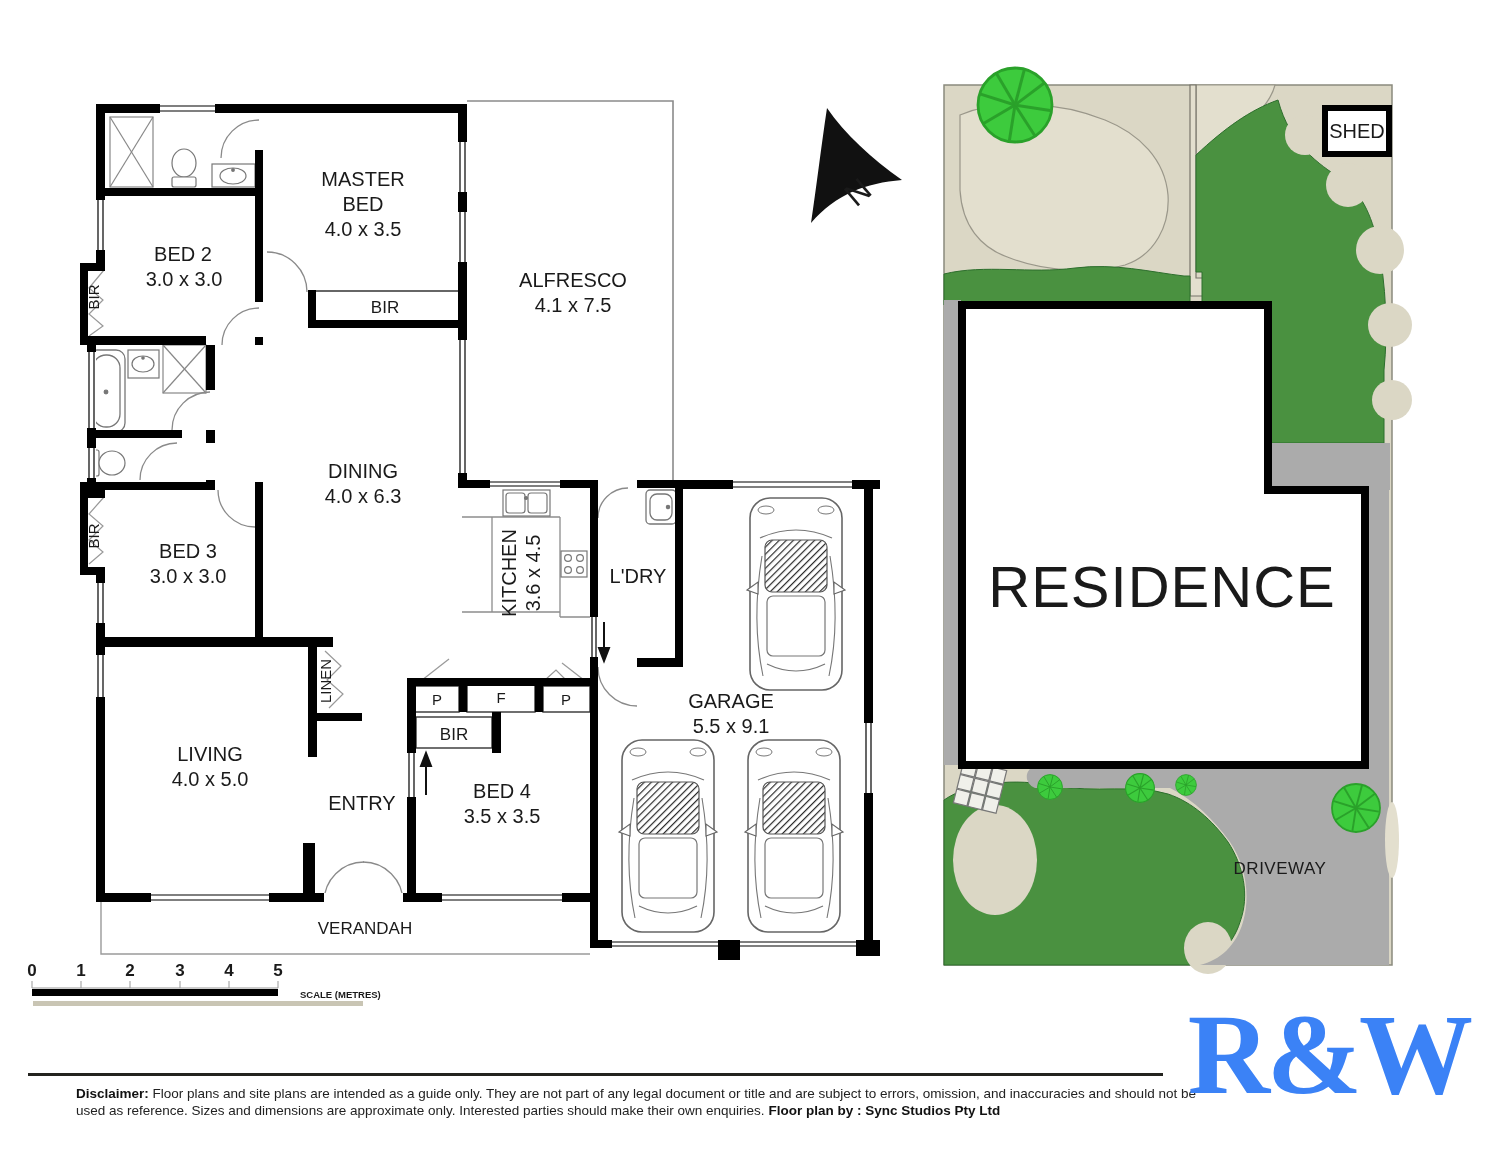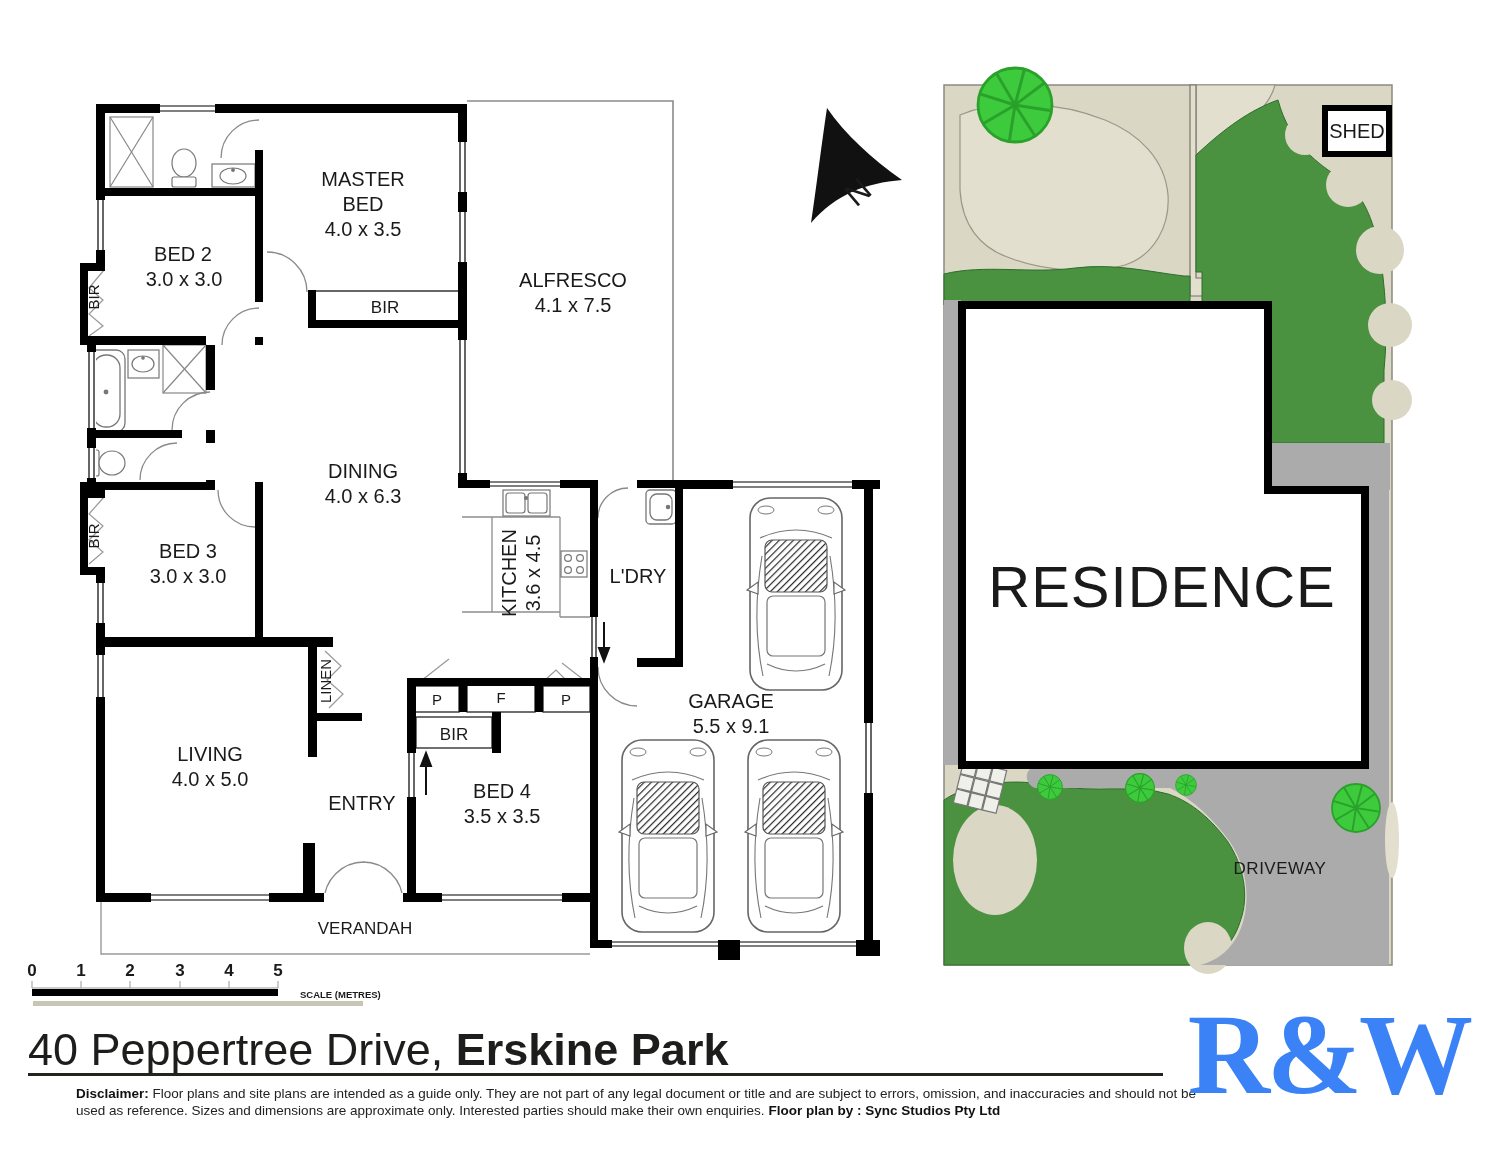--- a/index.html
+++ b/index.html
@@ -400,18 +400,17 @@
       <line x1="229" y1="981" x2="229" y2="988"></line>
           <line x1="278" y1="981" x2="278" y2="988"></line>
     </g>
     <rect x="32" y="989" width="246" height="7" fill="#000"></rect>
     <text x="300" y="998" font-size="9.5" font-weight="bold" fill="#111">SCALE (METRES)</text>
     <rect x="33" y="1001" width="330" height="5" fill="#C9C5B4"></rect>
   </g>
 </svg>
 
   
-  <div id="title-line"><span class="reg">40 Peppertree Drive, </span><span class="bold">Erskine Park</span></div>
   <div id="title-rule"></div>
   <div id="disclaimer"><b>Disclaimer:</b><span> Floor plans and site plans are intended as a guide only. They are not part of any legal document or title and are subject to errors, omission, and inaccuracies and should not be used as reference. Sizes and dimensions are approximate only. Interested parties should make their own enquiries. </span><b>Floor plan by : Sync Studios Pty Ltd</b></div>
   <div id="logo" style="color:#3b82f6">R&amp;W</div>
 
 </div>
 
 </body></html>

